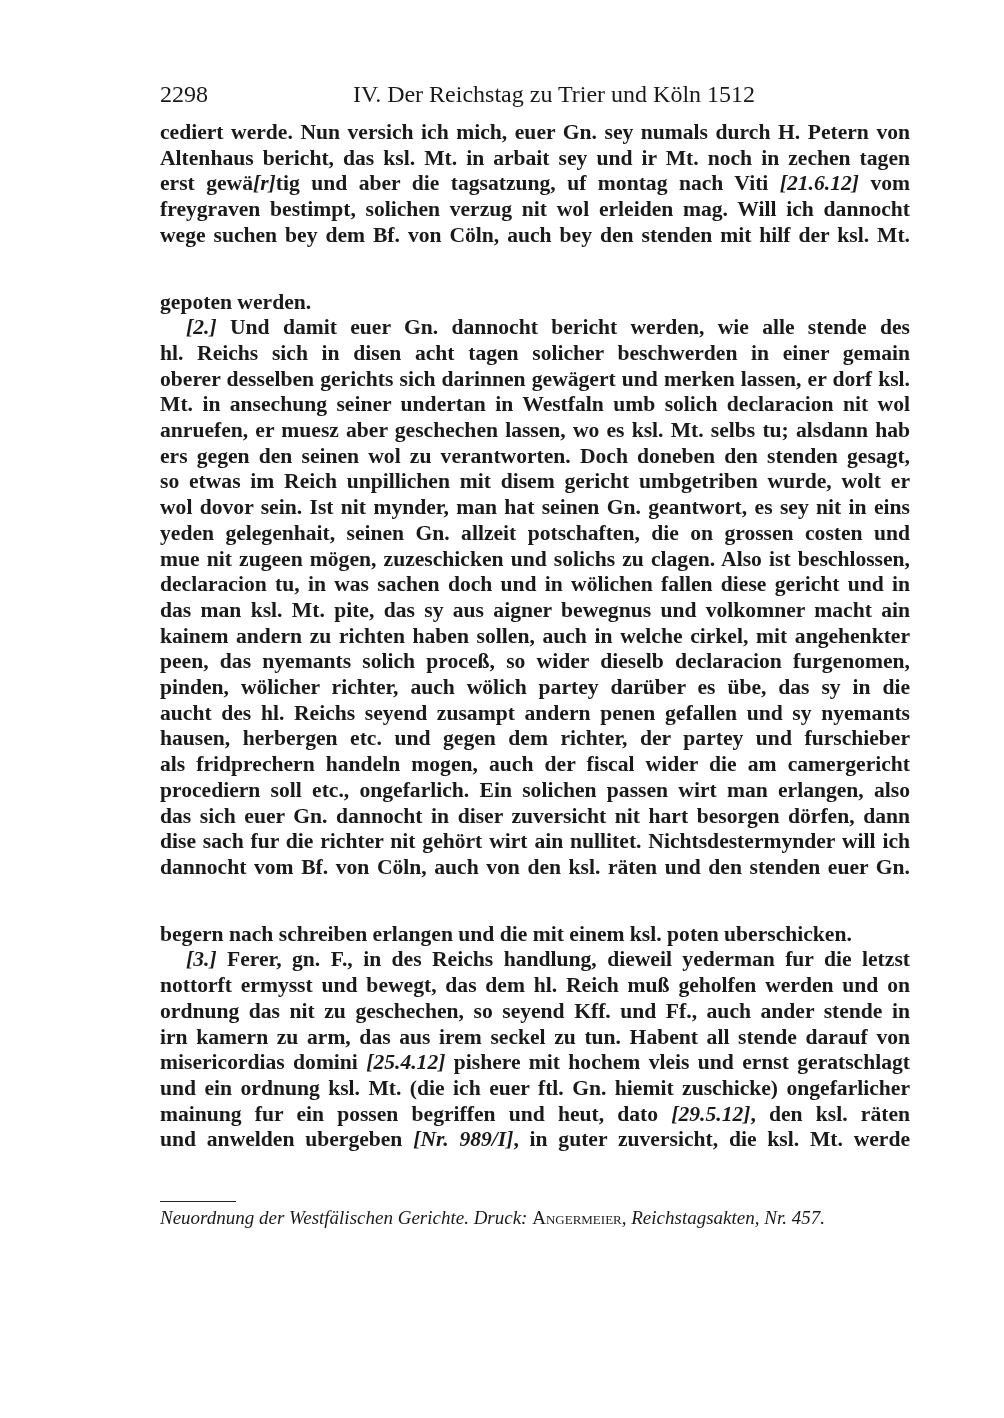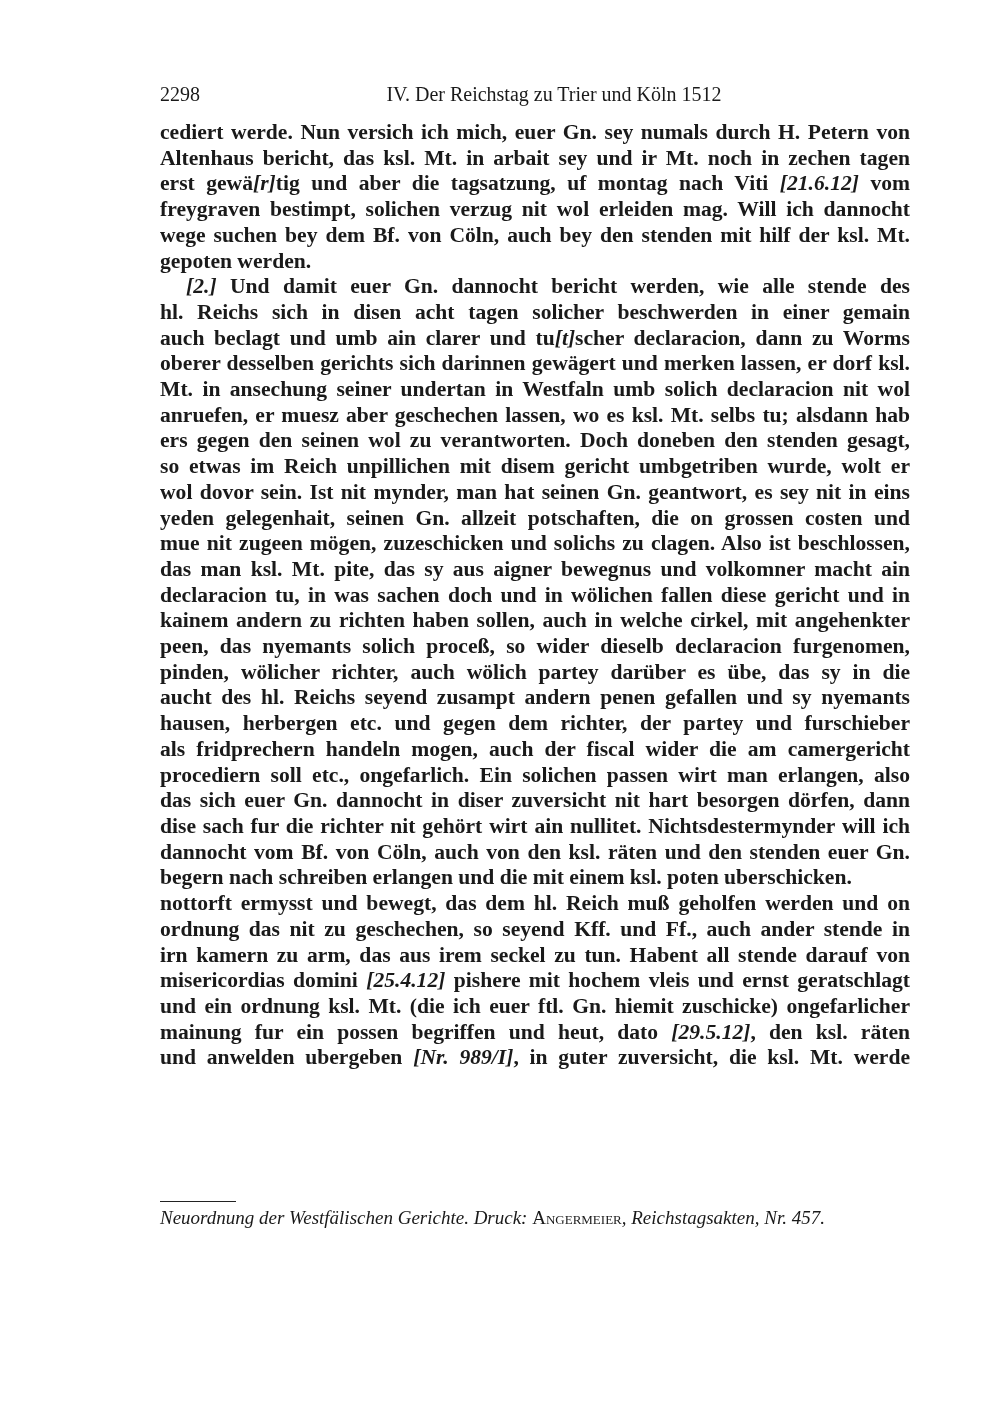--- a/index.html
+++ b/index.html
@@ -1,26 +1,26 @@
 <!DOCTYPE html>
 <html><head>
   <meta charset="utf-8">
   <style>
     html, body { margin: 0; padding: 0; background: #ffffff; }
     body { width: 1004px; height: 1418px; position: relative; overflow: hidden;
            font-family: "Liberation Serif", "DejaVu Serif", serif; color: #1a1a1a; }
     .page { position: absolute; left: 160px; top: 0; width: 750px; }
     .running-head { position: absolute; top: 80px; left: 0; width: 750px; height: 28px;
-                    font-size: 20px; line-height: 28px; }
+                    font-size: 24px; line-height: 28px; }
     .page-number { position: absolute; left: 0; top: 0; }
     .running-title { position: absolute; left: 0; width: 100%; top: 0; text-align: center; padding-left: 38px; box-sizing: border-box; font-family: Liberation Serif, serif; }
     .body-text { position: absolute; top: 120px; left: 0; width: 750px; font-size: 21.6px;
                  line-height: 25.7px; text-align: justify; }
     .line { display: block; text-align: justify; text-align-last: justify; white-space: nowrap; font-weight: bold; }
-    .line.last { text-align-last: left; }
+    .line.last { text-align-last: left; margin-top: 41px; }
     .it { font-style: italic; }
     sup { font-size: 13px; line-height: 0; vertical-align: super; }
     .footnote-rule { position: absolute; top: 1201px; left: 0; width: 76px; height: 1px; background: #222; }
     .footnotes { position: absolute; top: 1206px; left: 0; width: 750px; font-size: 19px; line-height: 23px; font-style: italic; }
     .fn-line { display: block; white-space: nowrap; }
     .fn-num { font-style: normal; font-size: 13px; vertical-align: super; line-height: 0; margin-left: 28px; margin-right: 8px; }
     .smallcaps { font-style: normal; font-variant: small-caps; }
   </style>
 </head>
 <body>
@@ -33,42 +33,42 @@
 
   <div class="body-text" id="body-text">
       <span class="line"><span>cediert werde. Nun versich ich mich, euer Gn. sey numals durch H. Petern von</span></span>
       <span class="line"><span>Altenhaus bericht, das ksl. Mt. in arbait sey und ir Mt. noch in zechen tagen</span></span>
       <span class="line"><span>erst gewä</span><span class="it">[r]</span><span>tig und aber die tagsatzung, uf montag nach Viti </span><span class="it">[21.6.12]</span><span> vom</span></span>
       <span class="line"><span>freygraven bestimpt, solichen verzug nit wol erleiden mag. Will ich dannocht</span></span>
       <span class="line"><span>wege suchen bey dem Bf. von Cöln, auch bey den stenden mit hilf der ksl. Mt.</span></span>
       <span class="line last"><span>gepoten werden.</span></span>
       <span class="line" style="padding-left: 26px;"><span class="it">[2.]</span><span> Und damit euer Gn. dannocht bericht werden, wie alle stende des</span></span>
       <span class="line"><span>hl. Reichs sich in disen acht tagen solicher beschwerden in einer gemain</span></span>
-      <span class="line"><span>auch beclagt und umb ain clarer und tu</span><span class="it">[t]</span><span>scher declaracion, dann zu Worms</span></span>
       <span class="line"><span>oberer desselben gerichts sich darinnen gewägert und merken lassen, er dorf ksl.</span></span>
       <span class="line"><span>Mt. in ansechung seiner undertan in Westfaln umb solich declaracion nit wol</span></span>
       <span class="line"><span>anruefen, er muesz aber geschechen lassen, wo es ksl. Mt. selbs tu; alsdann hab</span></span>
       <span class="line"><span>ers gegen den seinen wol zu verantworten. Doch doneben den stenden gesagt,</span></span>
       <span class="line"><span>so etwas im Reich unpillichen mit disem gericht umbgetriben wurde, wolt er</span></span>
       <span class="line"><span>wol dovor sein. Ist nit mynder, man hat seinen Gn. geantwort, es sey nit in eins</span></span>
       <span class="line"><span>yeden gelegenhait, seinen Gn. allzeit potschaften, die on grossen costen und</span></span>
       <span class="line"><span>mue nit zugeen mögen, zuzeschicken und solichs zu clagen. Also ist beschlossen,</span></span>
+      <span class="line"><span>declaracion tu, in was sachen doch und in wölichen fallen diese gericht und in</span></span>
       <span class="line"><span>das man ksl. Mt. pite, das sy aus aigner bewegnus und volkomner macht ain</span></span>
-      <span class="line"><span>declaracion tu, in was sachen doch und in wölichen fallen diese gericht und in</span></span>
       <span class="line"><span>kainem andern zu richten haben sollen, auch in welche cirkel, mit angehenkter</span></span>
       <span class="line"><span>peen, das nyemants solich proceß, so wider dieselb declaracion furgenomen,</span></span>
       <span class="line"><span>pinden, wölicher richter, auch wölich partey darüber es übe, das sy in die</span></span>
       <span class="line"><span>aucht des hl. Reichs seyend zusampt andern penen gefallen und sy nyemants</span></span>
       <span class="line"><span>hausen, herbergen etc. und gegen dem richter, der partey und furschieber</span></span>
       <span class="line"><span>als fridprechern handeln mogen, auch der fiscal wider die am camergericht</span></span>
       <span class="line"><span>procediern soll etc., ongefarlich. Ein solichen passen wirt man erlangen, also</span></span>
       <span class="line"><span>das sich euer Gn. dannocht in diser zuversicht nit hart besorgen dörfen, dann</span></span>
       <span class="line"><span>dise sach fur die richter nit gehört wirt ain nullitet. Nichtsdestermynder will ich</span></span>
       <span class="line"><span>dannocht vom Bf. von Cöln, auch von den ksl. räten und den stenden euer Gn.</span></span>
       <span class="line last"><span>begern nach schreiben erlangen und die mit einem ksl. poten uberschicken.</span></span>
+      <span class="line" style="padding-left: 26px;"><span class="it">[3.]</span><span> Ferer, gn. F., in des Reichs handlung, dieweil yederman fur die letzst</span></span>
       <span class="line"><span>nottorft ermysst und bewegt, das dem hl. Reich muß geholfen werden und on</span></span>
       <span class="line"><span>ordnung das nit zu geschechen, so seyend Kff. und Ff., auch ander stende in</span></span>
       <span class="line"><span>irn kamern zu arm, das aus irem seckel zu tun. Habent all stende darauf von</span></span>
       <span class="line"><span>misericordias domini </span><span class="it">[25.4.12]</span><span> pishere mit hochem vleis und ernst geratschlagt</span></span>
       <span class="line"><span>und ein ordnung ksl. Mt. (die ich euer ftl. Gn. hiemit zuschicke) ongefarlicher</span></span>
       <span class="line"><span>mainung fur ein possen begriffen und heut, dato </span><span class="it">[29.5.12]</span><span>, den ksl. räten</span></span>
       <span class="line"><span>und anwelden ubergeben </span><span class="it">[Nr. 989/I]</span><span>, in guter zuversicht, die ksl. Mt. werde</span></span>
     </div>
 
   <div class="footnote-rule"></div>

